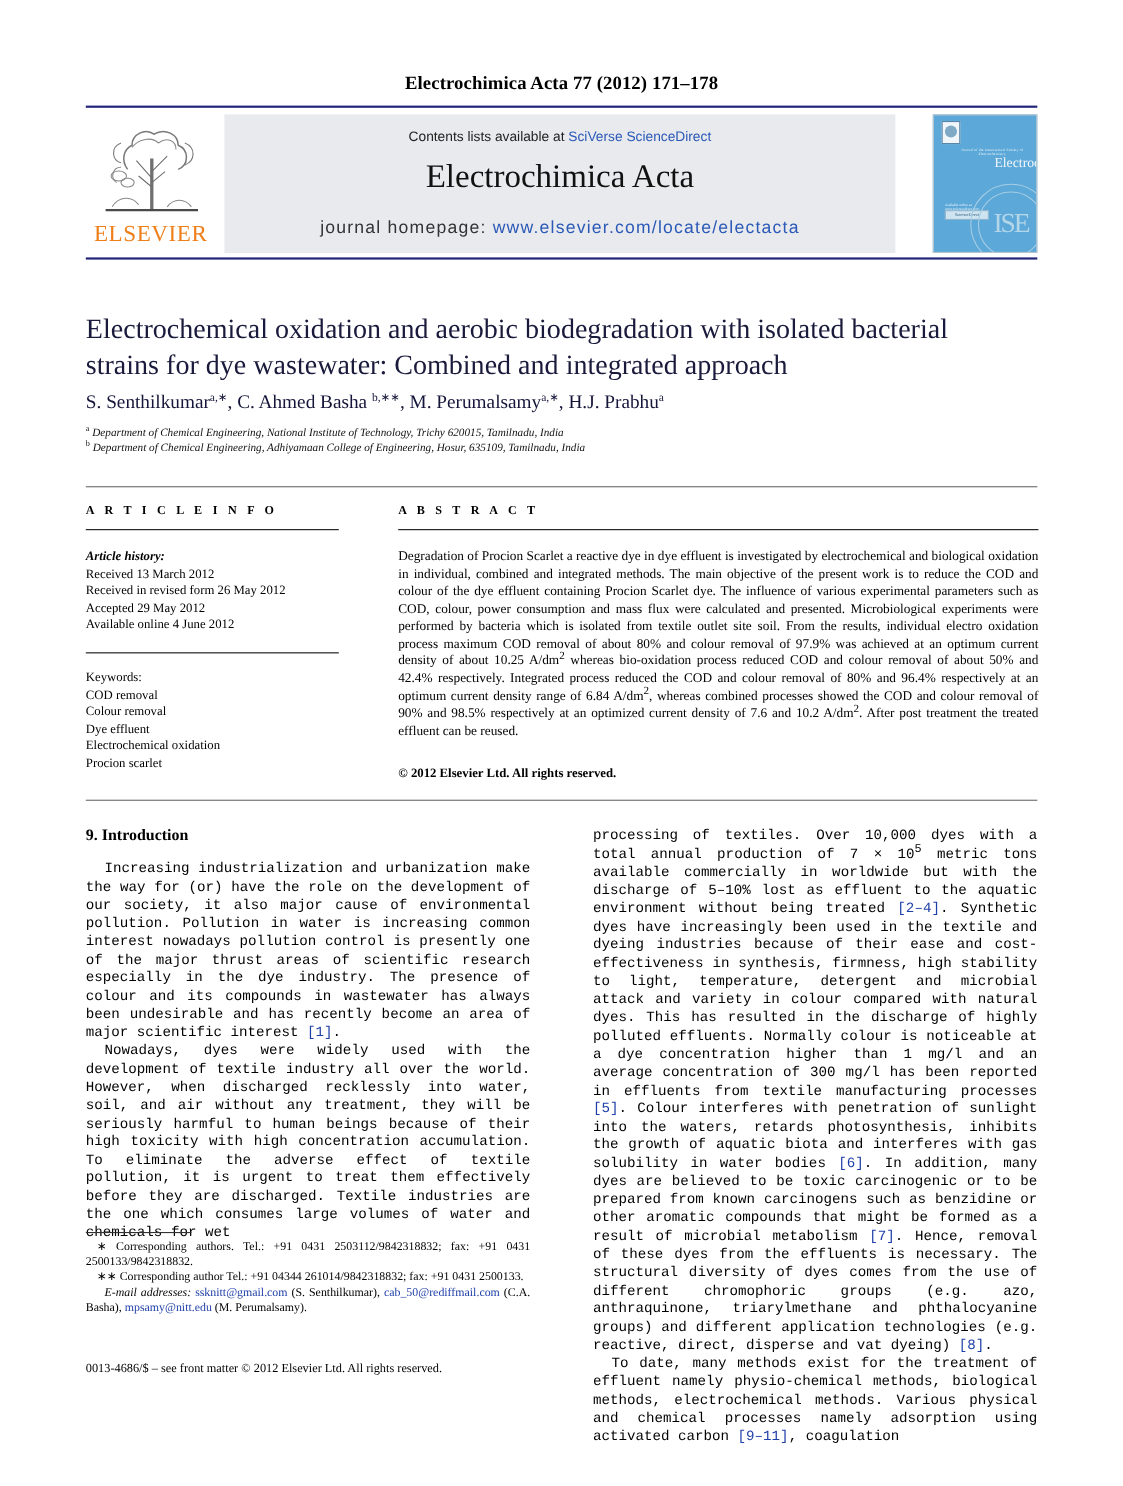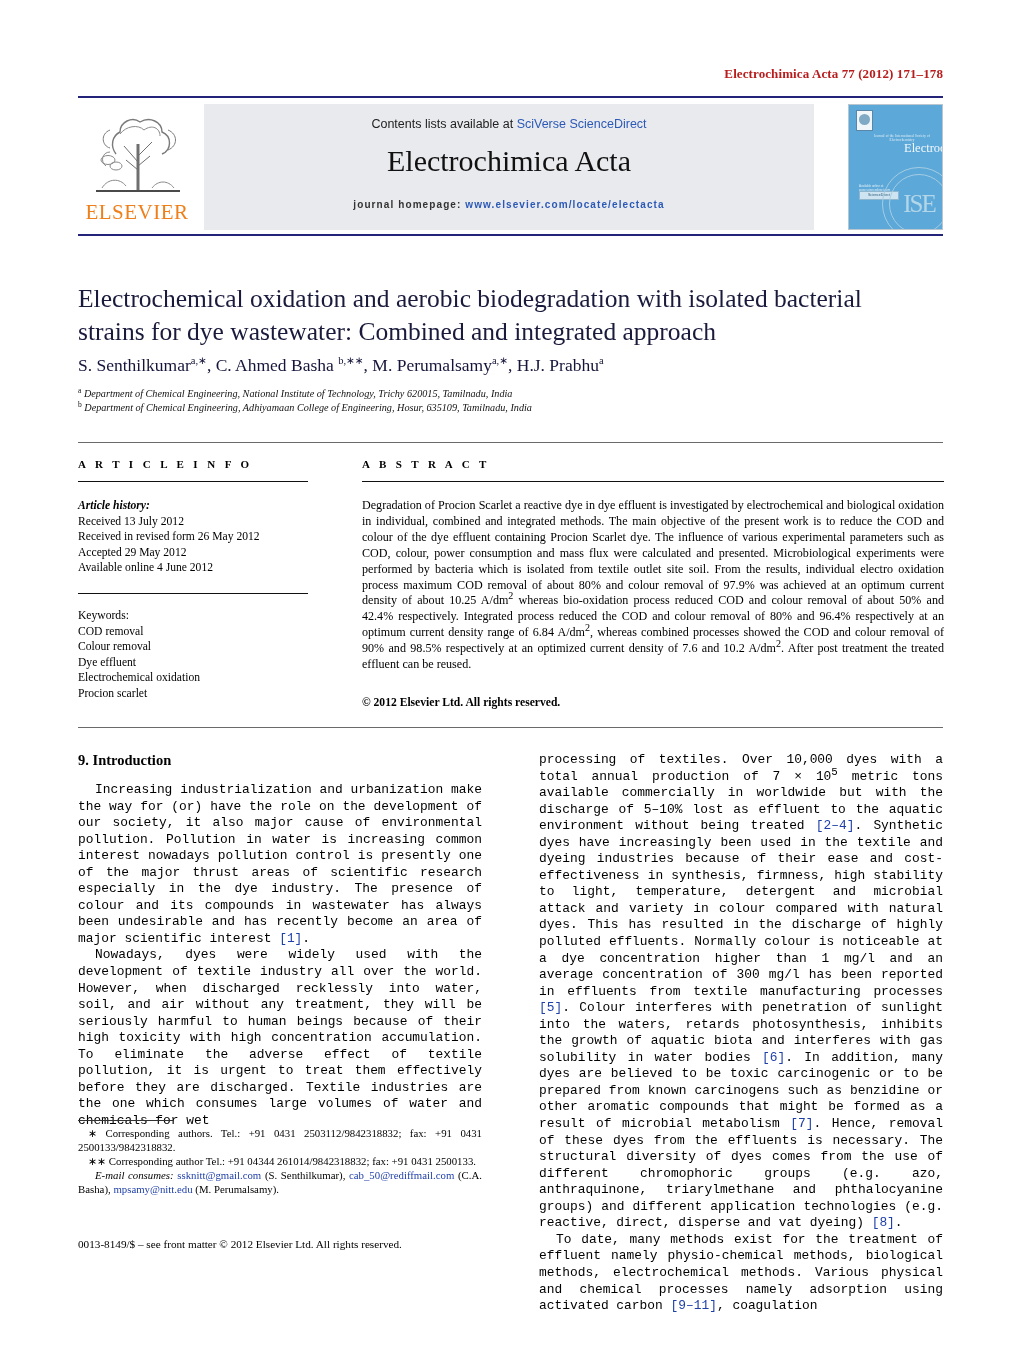--- a/index.html
+++ b/index.html
@@ -21,25 +21,25 @@
     width: 1021px;
     height: 1351px;
     background: #fff;
   }
 
   
   .runhead {
     position: absolute;
     left: 78px; top: 66px;
     width: 865px;
-    text-align: right;
+    text-align: center;
     font-family: "Liberation Serif", serif;
     font-weight: bold;
-    font-size: 13px;
-    color: #b91c1c;
+    font-size: 17px;
+    color: #000000;
     letter-spacing: 0.1px;
   }
 
   
   .masthead {
     position: absolute;
     left: 78px; top: 96px;
     width: 865px;
     height: 140px;
   }
@@ -95,24 +95,23 @@
     font-family: "Liberation Serif", serif;
     font-size: 30px;
     color: #111;
   }
   .homepage-line {
     position: absolute;
     left: 0; top: 95px;
     width: 610px;
     text-align: center;
     font-family: "Liberation Sans", sans-serif;
-    font-size: 10px;
+    font-size: 16px;
     letter-spacing: 1.1px;
     color: #333;
-    font-weight: bold;
   }
   .homepage-line .url {
     color: #2b59b7;
   }
 
   
   .cover {
     position: absolute;
     left: 770px; top: 8px;
     width: 95px; height: 126px;
@@ -438,21 +437,21 @@
     <div><sup>b</sup> <span>Department of Chemical Engineering, Adhiyamaan College of Engineering, Hosur, 635109, Tamilnadu, India</span></div>
   </div>
 
   <div class="rule-thin" style="left:78px; top:442px; width:865px;"></div>
 
   <div class="info-col">
     <div class="sec-head">A R T I C L E    I N F O</div>
     <div style="position:relative; height:1px; background:#111; margin-top:11px; width:230px;"></div>
     <div class="info-body">
       <div class="lbl">Article history:</div>
-      <div>Received 13 July 2012</div>
+      <div>Received 13 March 2012</div>
       <div>Received in revised form 26 May 2012</div>
       <div>Accepted 29 May 2012</div>
       <div>Available online 4 June 2012</div>
     </div>
     <div style="position:relative; height:1px; background:#111; margin-top:17px; width:230px;"></div>
     <div class="kw-block">
       <div class="lbl">Keywords:</div>
       <div>COD removal</div>
       <div>Colour removal</div>
       <div>Dye effluent</div>
@@ -479,20 +478,20 @@
 
   <div class="col col-right">
     <p class="noind">processing of textiles. Over 10,000 dyes with a total annual production of 7 × 10<sup>5</sup> metric tons available commercially in worldwide but with the discharge of 5–10% lost as effluent to the aquatic environment without being treated <span class="ref">[2–4]</span>. Synthetic dyes have increasingly been used in the textile and dyeing industries because of their ease and cost-effectiveness in synthesis, firmness, high stability to light, temperature, detergent and microbial attack and variety in colour compared with natural dyes. This has resulted in the discharge of highly polluted effluents. Normally colour is noticeable at a dye concentration higher than 1 mg/l and an average concentration of 300 mg/l has been reported in effluents from textile manufacturing processes <span class="ref">[5]</span>. Colour interferes with penetration of sunlight into the waters, retards photosynthesis, inhibits the growth of aquatic biota and interferes with gas solubility in water bodies <span class="ref">[6]</span>. In addition, many dyes are believed to be toxic carcinogenic or to be prepared from known carcinogens such as benzidine or other aromatic compounds that might be formed as a result of microbial metabolism <span class="ref">[7]</span>. Hence, removal of these dyes from the effluents is necessary. The structural diversity of dyes comes from the use of different chromophoric groups (e.g. azo, anthraquinone, triarylmethane and phthalocyanine groups) and different application technologies (e.g. reactive, direct, disperse and vat dyeing) <span class="ref">[8]</span>.</p>
     <p>To date, many methods exist for the treatment of effluent namely physio-chemical methods, biological methods, electrochemical methods. Various physical and chemical processes namely adsorption using activated carbon <span class="ref">[9–11]</span>, coagulation</p>
   </div>
 
   <div class="fn-rule"></div>
   <div class="footnotes">
     <p><span>∗</span> Corresponding authors. Tel.: +91 0431 2503112/9842318832; fax: +91 0431 2500133/9842318832.</p>
     <p><span>∗∗</span> Corresponding author Tel.: +91 04344 261014/9842318832; fax: +91 0431 2500133.</p>
-    <p class="em"><span class="it">E-mail consumes:</span> <span><span class="mail">ssknitt@gmail.com</span> (S. Senthilkumar), <span class="mail">cab_50@rediffmail.com</span> (C.A. Basha), <span class="mail">mpsamy@nitt.edu</span> (M. Perumalsamy).</span></p>
+    <p class="em"><span class="it">E-mail addresses:</span> <span><span class="mail">ssknitt@gmail.com</span> (S. Senthilkumar), <span class="mail">cab_50@rediffmail.com</span> (C.A. Basha), <span class="mail">mpsamy@nitt.edu</span> (M. Perumalsamy).</span></p>
   </div>
 
   <div class="imprint">
-    <div>0013-8149/$ – see front matter © 2012 Elsevier Ltd. All rights reserved.</div>
+    <div>0013-4686/$ – see front matter © 2012 Elsevier Ltd. All rights reserved.</div>
   </div>
 
 </div>
 
 </body></html>

